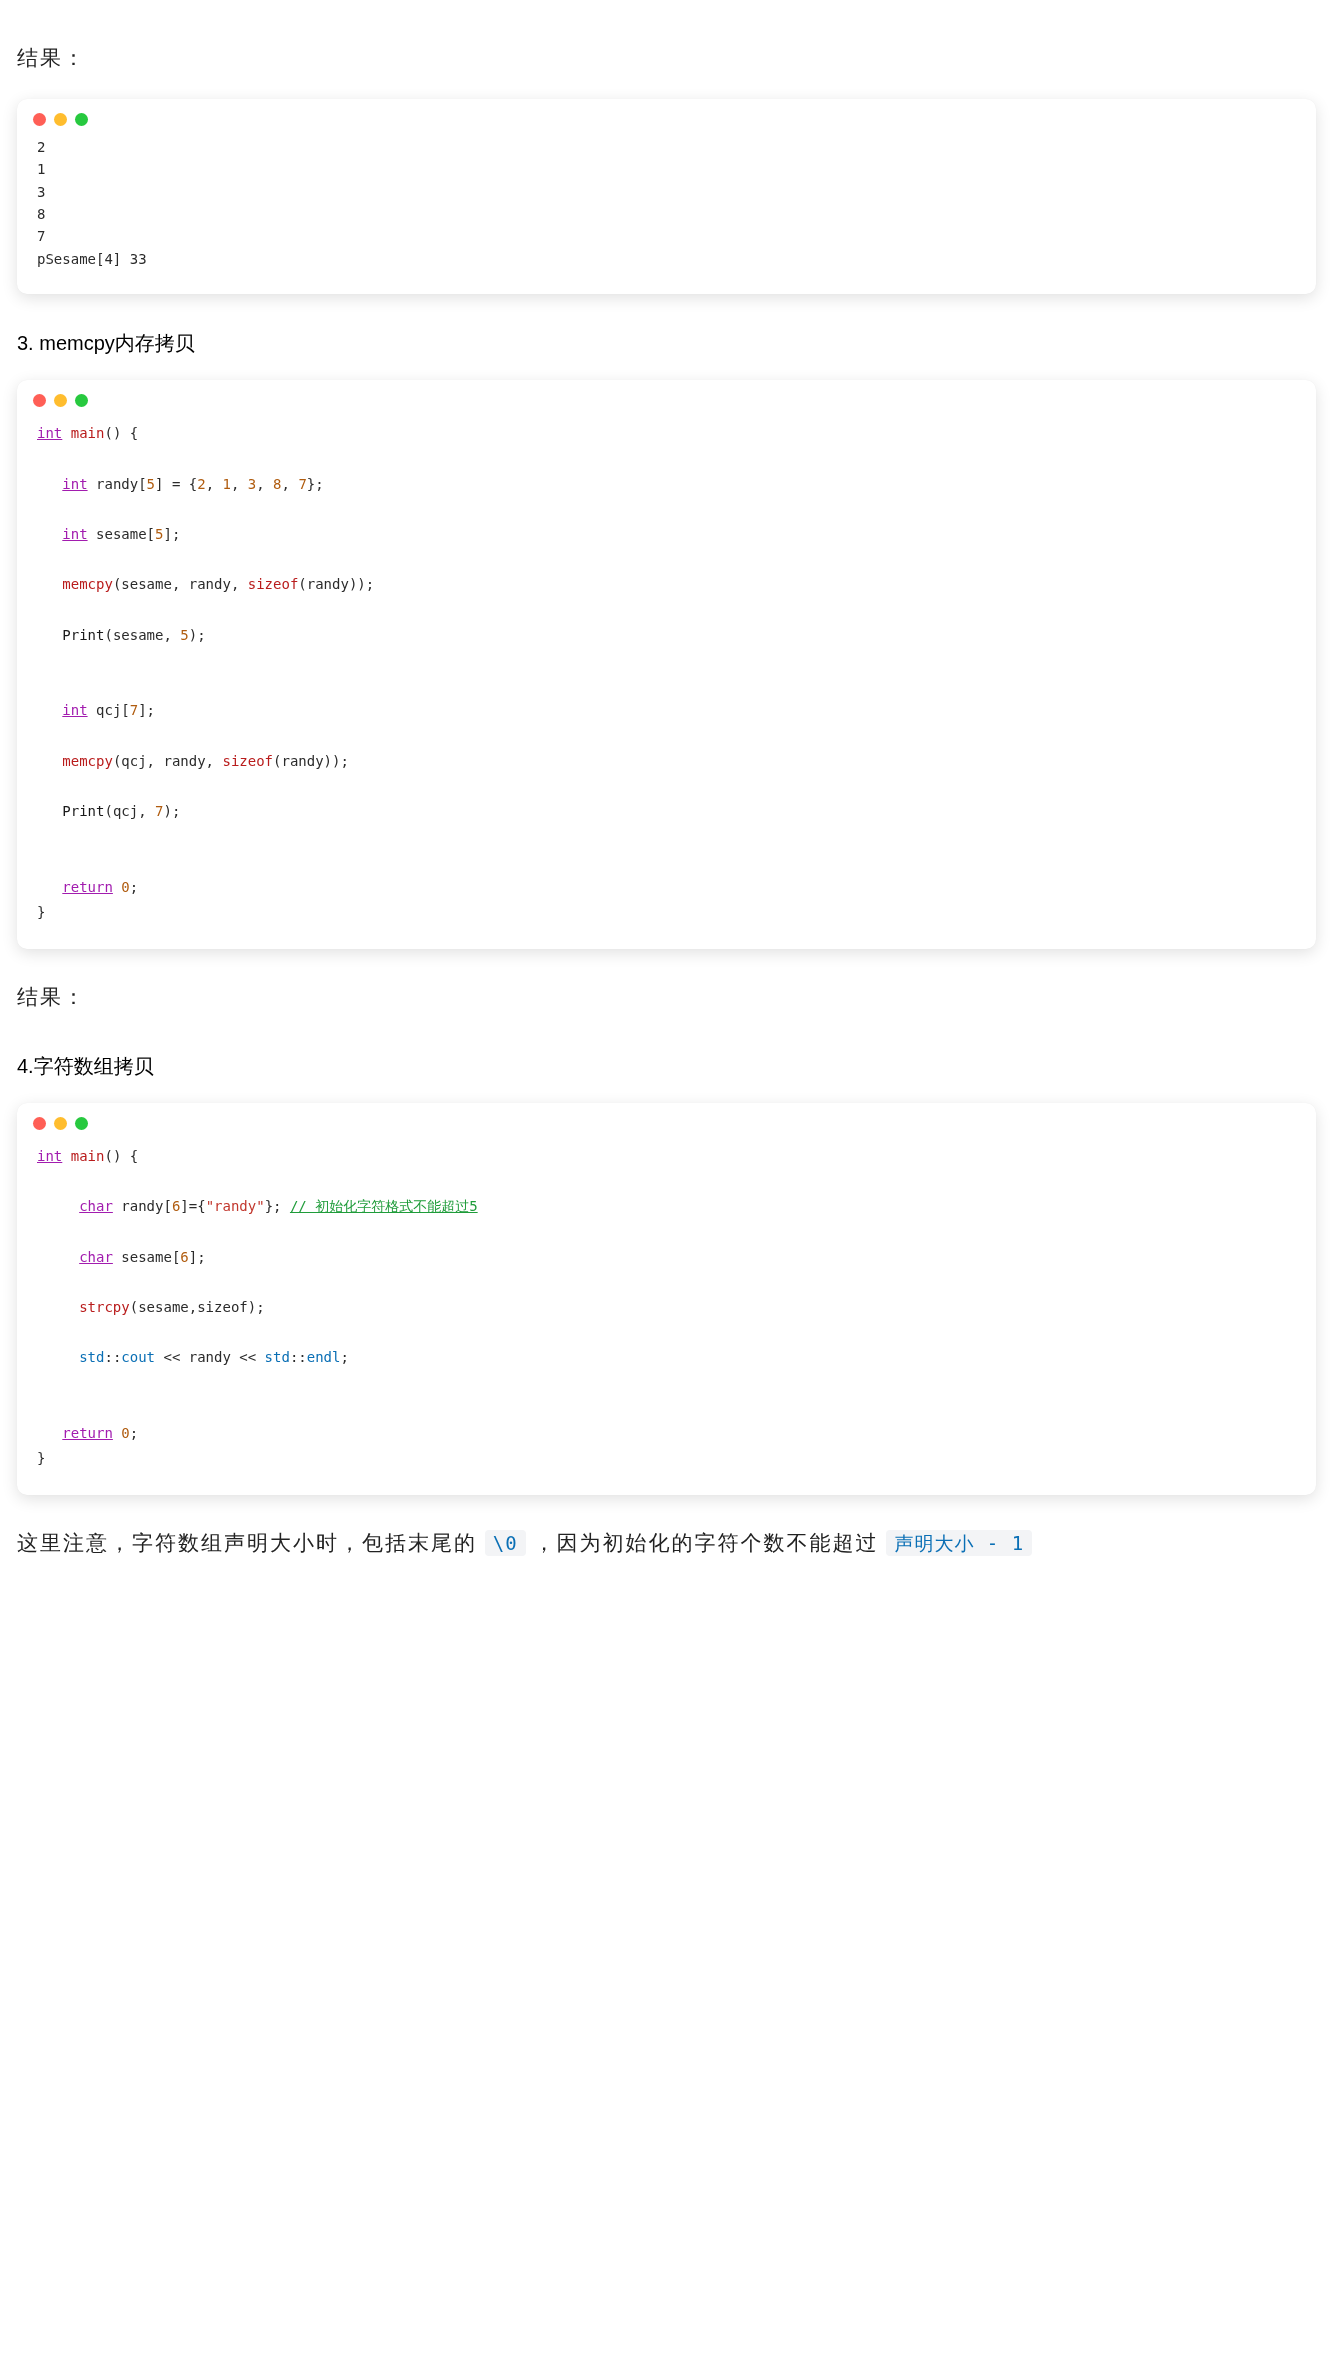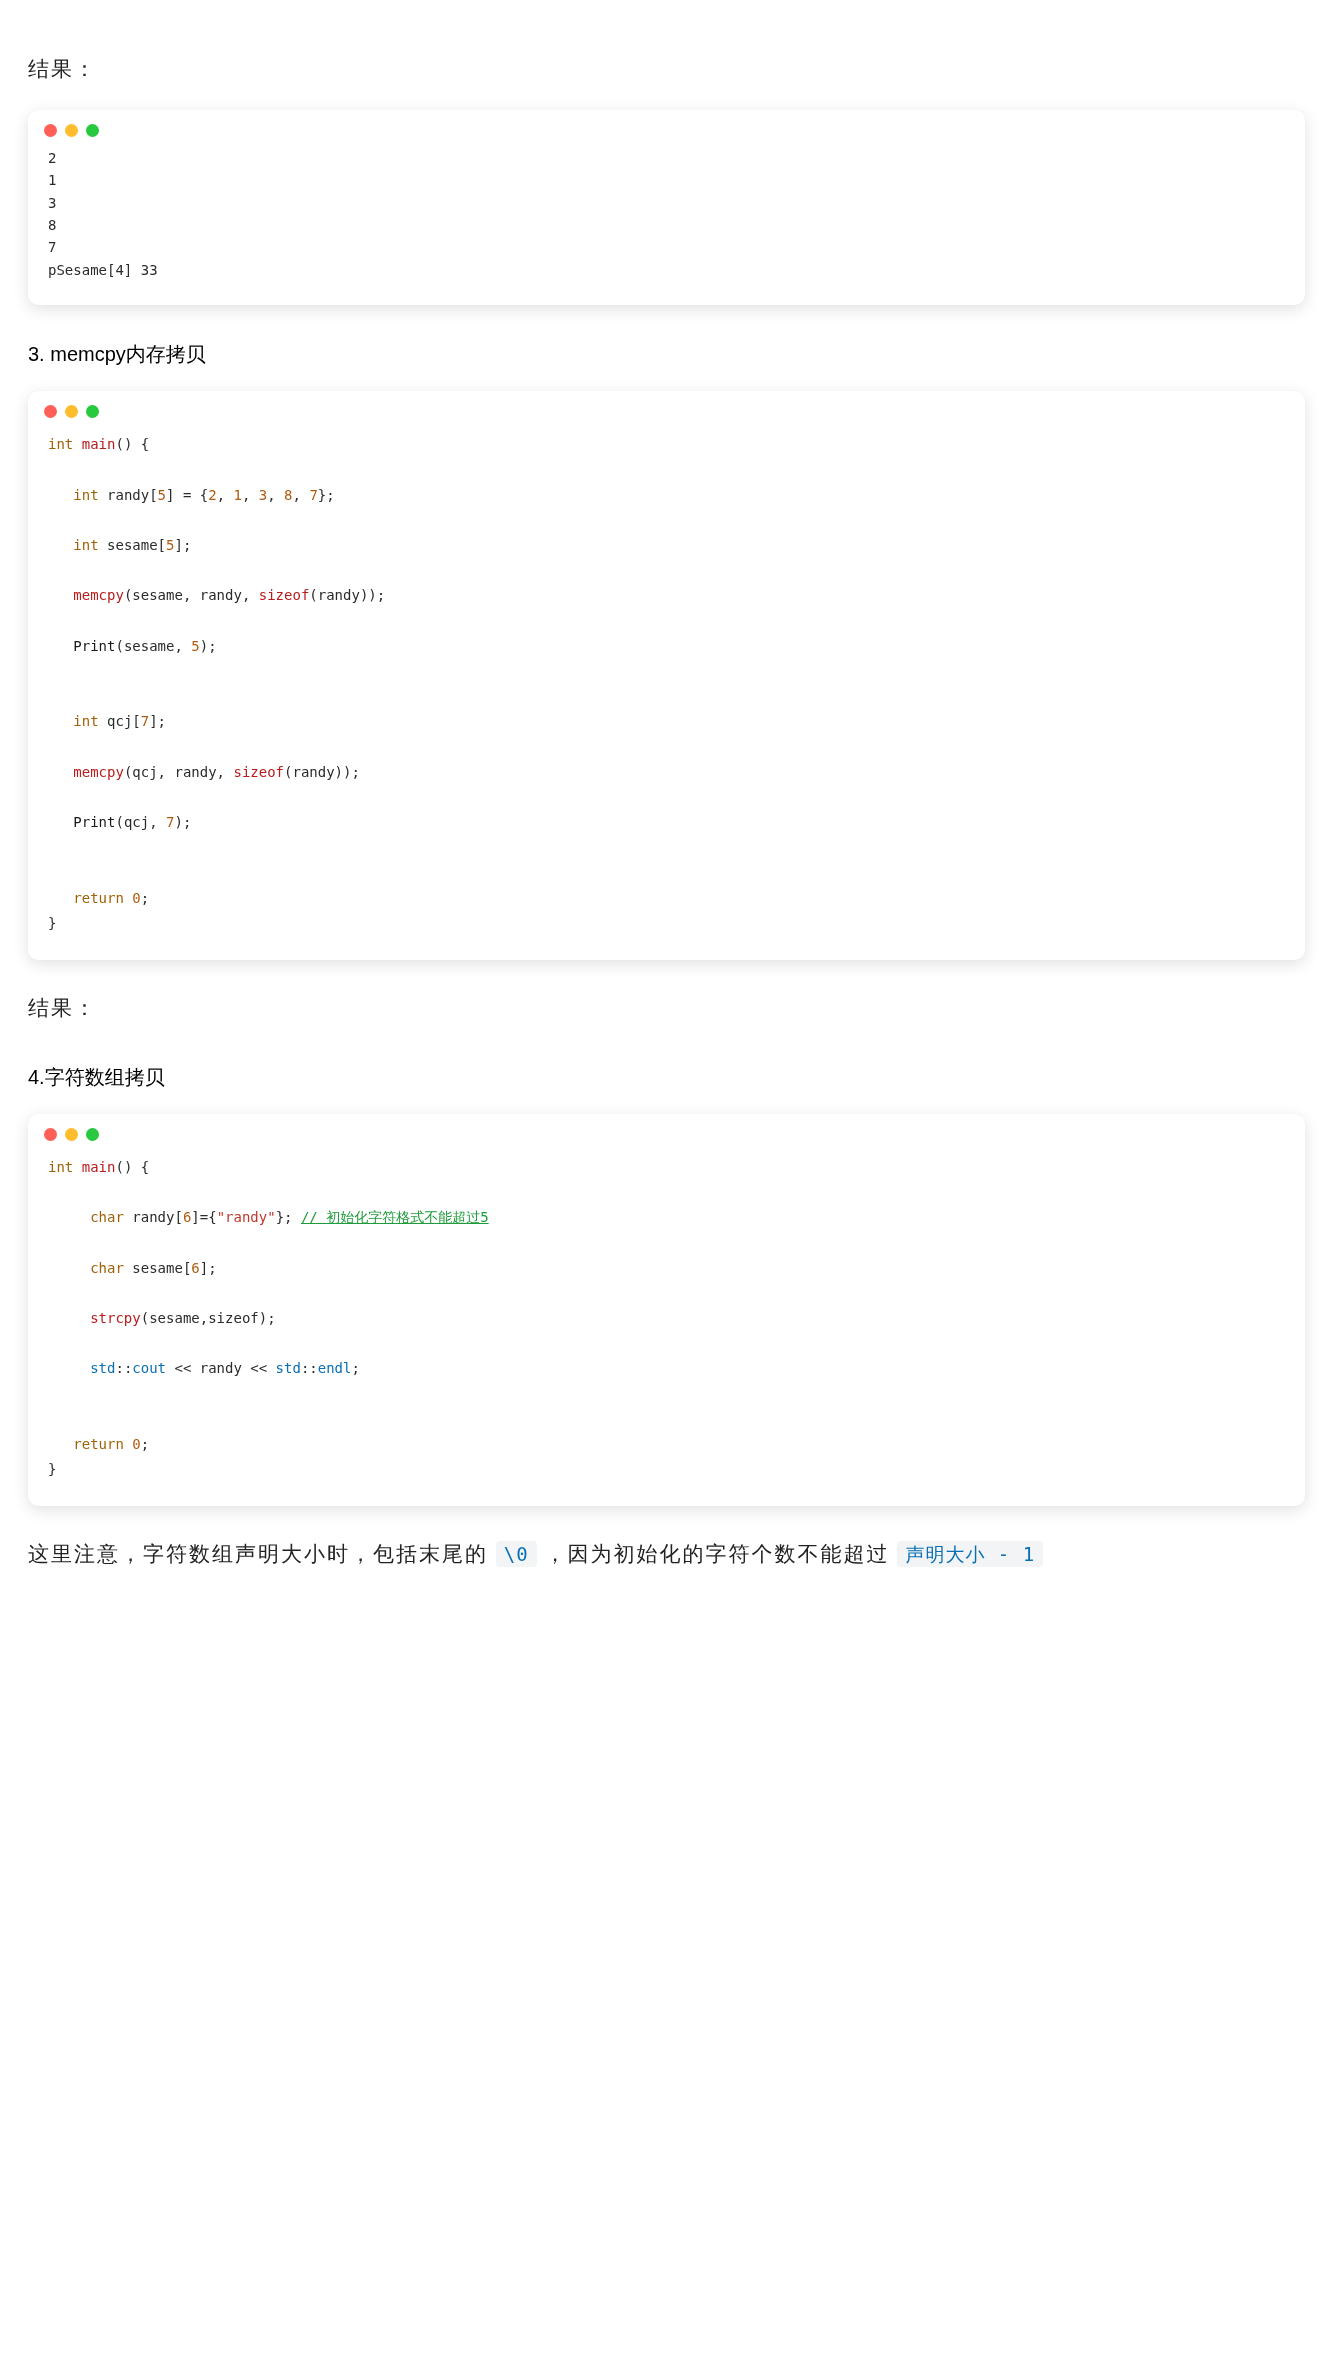--- a/index.html
+++ b/index.html
@@ -8,21 +8,21 @@
     padding: 0;
     font-family: -apple-system, BlinkMacSystemFont, "Segoe UI", "PingFang SC", "Hiragino Sans GB", "Microsoft YaHei", sans-serif;
     background: #ffffff;
     color: #222;
     font-size: 21px;
     line-height: 1.9;
   }
   .page {
     max-width: 1333px;
     margin: 0 auto;
-    padding: 28px;
+    padding: 17px;
   }
   .prose {
     color: #222;
     letter-spacing: 2px;
   }
   .code-card,
   .output-card {
     background: #ffffff;
     border-radius: 10px;
     box-shadow: 0 4px 16px rgba(0,0,0,0.12), 0 0 1px rgba(0,0,0,0.06);
@@ -57,21 +57,21 @@
   .output-card pre {
     line-height: 1.6;
     padding-top: 0;
   }
   .h2 {
     color: #000000;
     font-weight: 400;
     font-size: 20px;
     margin: 30px 0 14px 0;
   }
-  .tok-kw     { color: #a16207; }   
+  .tok-kw     { color: #a21caf; text-decoration: underline; }   
   .tok-fn     { color: #b91c1c; }   
   .tok-print  { color: #1a1a1a; }   
   .tok-num    { color: #b05c0f; }   
   .tok-str    { color: #c2372d; }   
   .tok-cmt    { color: #1f9c3a; text-decoration: underline; }
   .tok-std    { color: #0a6fb5; }   
   .inline-code {
     font-family: ui-monospace, SFMono-Regular, Menlo, Monaco, Consolas, monospace;
     background: #f3f4f6;
     padding: 2px 8px;

